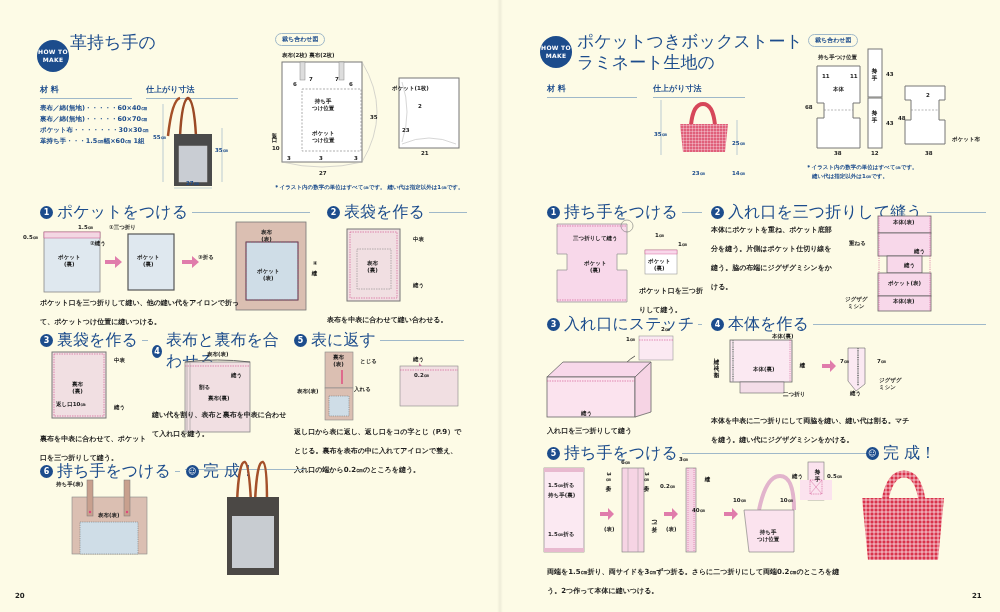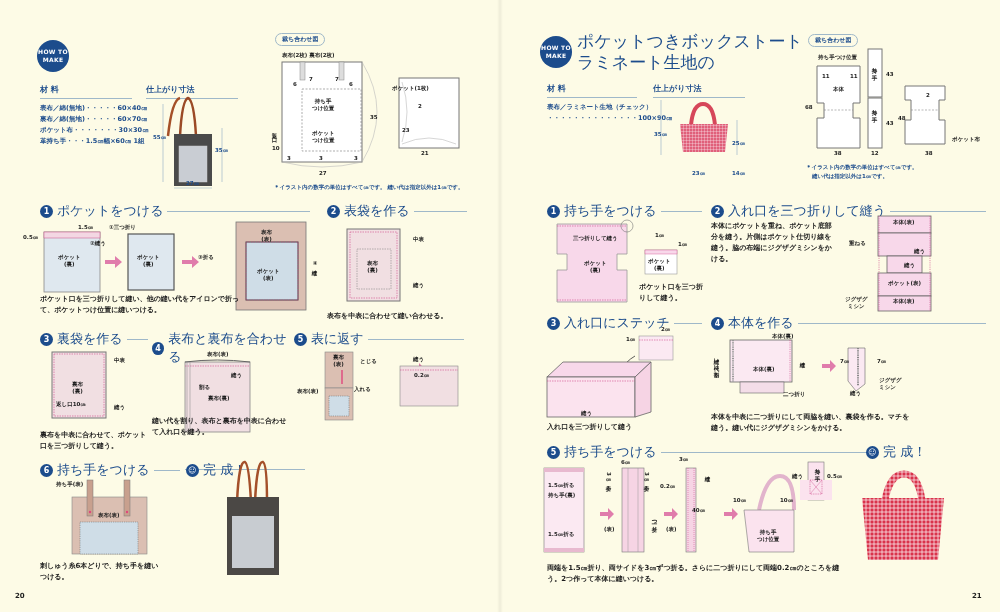--- a/index.html
+++ b/index.html
@@ -10,37 +10,38 @@
 .gutter{position:absolute;left:497px;top:0;width:6px;height:612px;background:linear-gradient(90deg,rgba(0,0,0,0) 0,rgba(0,0,0,.06) 50%,rgba(0,0,0,0) 100%)}
 .abs{position:absolute}
 .badge{width:32px;height:32px;border-radius:50%;background:#1c4c8c;color:#fff;font-size:6px;font-weight:bold;display:flex;flex-direction:column;align-items:center;justify-content:center;line-height:1.3;letter-spacing:.3px}
 .title{color:#1c4c8c;font-size:17px;line-height:21px;font-weight:normal}
 .sechead{font-size:8px;font-weight:bold;color:#1c4c8c;padding-bottom:3px;border-bottom:1px solid #9fb8c9}
 .mat{font-size:6.5px;font-weight:bold;color:#1c4c8c;line-height:11px;white-space:nowrap}
 .cut-tag{font-size:6px;font-weight:bold;color:#1c4c8c;border:1px solid #9fb8c9;border-radius:8px;padding:1px 6px;background:#fdfbe6}
 .note{font-size:5.5px;color:#1c4c8c;font-weight:bold;line-height:9px}
 .step{display:flex;align-items:center;gap:4px}
 .num{width:13px;height:13px;border-radius:50%;background:#1c4c8c;color:#fff;font-size:8px;font-weight:bold;display:flex;align-items:center;justify-content:center}
-.stitle{color:#1c4c8c;font-size:13px}
+.stitle{color:#1c4c8c;font-size:16px}
 .sline{height:1px;background:#9fb8c9;flex:1}
-.desc{font-size:7px;font-weight:bold;line-height:11px}
+.desc{font-size:7px;font-weight:bold;line-height:19px}
 .lbl{font-size:5.5px;font-weight:bold;white-space:nowrap}
 .pnum{font-size:7px;font-weight:bold}
 svg{position:absolute;overflow:visible}
 </style>
 </head>
 <body>
 
 <div class="page pl">
 
   <div class="abs badge" style="left:37px;top:40px">
     <span>HOW TO</span>
     <span>MAKE</span>
   </div>
   <div class="abs title" style="left:70px;top:32px">
+    <div>革持ち手の</div>
   </div>
 
   <div class="abs sechead" style="left:40px;top:84px;width:92px">材 料</div>
   <div class="abs" style="left:40px;top:103px">
     <div class="mat">表布／綿(無地)・・・・・60×40㎝</div>
     <div class="mat">裏布／綿(無地)・・・・・60×70㎝</div>
     <div class="mat">ポケット布・・・・・・・30×30㎝</div>
     <div class="mat">革持ち手・・・1.5㎝幅×60㎝ 1組</div>
   </div>
 
@@ -163,21 +164,21 @@
     <rect x="0" y="0" width="65" height="70" fill="#f1dfe2" stroke="#888" stroke-width=".8"></rect>
     <path d="M0 0 Q32 -4 65 0" fill="none" stroke="#666" stroke-width="1"></path>
     <line x1="0" y1="4" x2="65" y2="4" stroke="#d04a8c" stroke-dasharray="1.5,1" stroke-width=".6"></line>
     <line x1="2" y1="0" x2="2" y2="70" stroke="#999" stroke-width=".6"></line>
     <line x1="5" y1="0" x2="5" y2="70" stroke="#999" stroke-width=".6"></line>
   </svg>
   <div class="abs lbl" style="left:207px;top:351px">表布(表)</div>
   <div class="abs lbl" style="left:231px;top:372px">縫う</div>
   <div class="abs lbl" style="left:199px;top:384px">割る</div>
   <div class="abs lbl" style="left:208px;top:395px">裏布(裏)</div>
-  <div class="abs desc" style="left:152px;top:416px;width:140px">縫い代を割り、表布と裏布を中表に合わせて入れ口を縫う。</div>
+  <div class="abs desc" style="left:152px;top:406px;width:140px">縫い代を割り、表布と裏布を中表に合わせて入れ口を縫う。</div>
 
   <div class="abs step" style="left:294px;top:330px;width:170px">
     <div class="num">5</div>
     <div class="stitle">表に返す</div>
     <div class="sline"></div>
   </div>
   <svg style="left:325px;top:352px" width="140" height="70">
     <rect x="0" y="0" width="28" height="36" fill="#dbbfb2" stroke="#888" stroke-width=".6"></rect>
     <rect x="0" y="36" width="28" height="32" fill="#dbbfb2" stroke="#888" stroke-width=".6"></rect>
     <rect x="4" y="44" width="20" height="20" fill="#cfdde7" stroke="#777" stroke-dasharray="1.2,1" stroke-width=".6"></rect>
@@ -186,37 +187,37 @@
     <rect x="75" y="14" width="58" height="40" fill="#f1dfe2" stroke="#888" stroke-width=".6"></rect>
     <line x1="75" y1="18" x2="133" y2="18" stroke="#d04a8c" stroke-dasharray="1.5,1" stroke-width=".6"></line>
   </svg>
   <div class="abs lbl" style="left:333px;top:354px;text-align:center;white-space:pre">裏布
 (表)</div>
   <div class="abs lbl" style="left:360px;top:358px">とじる</div>
   <div class="abs lbl" style="left:297px;top:388px">表布(表)</div>
   <div class="abs lbl" style="left:354px;top:386px">入れる</div>
   <div class="abs lbl" style="left:413px;top:356px">縫う</div>
   <div class="abs lbl" style="left:414px;top:372px">0.2㎝</div>
+  <div class="abs desc" style="left:294px;top:423px;width:170px">返し口から表に返し、返し口をコの字とじ（P.9）でとじる。裏布を表布の中に入れてアイロンで整え、入れ口の端から0.2㎝のところを縫う。</div>
 
   <div class="abs step" style="left:40px;top:461px;width:140px">
     <div class="num">6</div>
     <div class="stitle">持ち手をつける</div>
     <div class="sline"></div>
   </div>
   <svg style="left:72px;top:480px" width="80" height="75">
     <rect x="0" y="17" width="75" height="57" fill="#dbbfb2" stroke="#888" stroke-width=".6"></rect>
     <rect x="15" y="0" width="6" height="36" fill="#c8a08e" stroke="#777" stroke-width=".5"></rect>
     <rect x="52" y="0" width="6" height="36" fill="#c8a08e" stroke="#777" stroke-width=".5"></rect>
     <circle cx="18" cy="32" r="1.2" fill="#e0477d"></circle>
     <circle cx="55" cy="32" r="1.2" fill="#e0477d"></circle>
     <rect x="8" y="42" width="58" height="32" fill="#cfdde7" stroke="#777" stroke-dasharray="1.2,1" stroke-width=".6"></rect>
   </svg>
   <div class="abs lbl" style="left:56px;top:481px">持ち手(表)</div>
   <div class="abs lbl" style="left:98px;top:512px">表布(表)</div>
-  <div class="abs desc" style="left:40px;top:561px;width:125px">刺しゅう糸6本どりで、持ち手を縫いつける。</div>
 
   <div class="abs" style="left:185px;top:469px;width:120px;height:1px;background:#9fb8c9"></div>
   <div class="abs step" style="left:186px;top:461px">
     <div class="num">☺</div>
     <div class="stitle">完 成！</div>
   </div>
   <svg style="left:225px;top:460px" width="60" height="120">
     <path d="M12 42 Q14 0 20 2 Q24 4 26 42" fill="none" stroke="#a4502a" stroke-width="2.5"></path>
     <path d="M30 42 Q32 0 38 2 Q42 4 42 42" fill="none" stroke="#a4502a" stroke-width="2.5"></path>
     <rect x="2" y="37" width="52" height="78" fill="#4b4845"></rect>
@@ -233,24 +234,20 @@
   <div class="abs badge" style="left:40px;top:36px">
     <span>HOW TO</span>
     <span>MAKE</span>
   </div>
   <div class="abs title" style="left:77px;top:31px">
     <div>ポケットつきボックストート</div>
     <div>ラミネート生地の</div>
   </div>
 
   <div class="abs sechead" style="left:47px;top:83px;width:90px">材 料</div>
-  <div class="abs" style="left:47px;top:102px">
-    <div class="mat">表布／ラミネート生地（チェック）</div>
-    <div class="mat">・・・・・・・・・・・・・・100×90㎝</div>
-  </div>
 
   <div class="abs sechead" style="left:153px;top:83px;width:92px">仕上がり寸法</div>
   <svg style="left:158px;top:100px" width="90" height="60">
     <path d="M33 25 Q35 4 45 4 Q55 4 57 25" fill="none" stroke="#d6475a" stroke-width="4"></path>
     <path d="M22 24 L70 24 L67 52 L25 52 Z" fill="#e0607a"></path>
     <path d="M22 24 L70 24 L67 52 L25 52 Z" fill="url(#chk)"></path>
     <defs>
         <pattern id="chk" width="3" height="3" patternUnits="userSpaceOnUse">
           <rect width="3" height="3" fill="none"></rect>
           <line x1="0" y1="1.5" x2="3" y2="1.5" stroke="#fff" stroke-width=".5" opacity=".6"></line>
@@ -374,21 +371,21 @@
   <div class="abs lbl" style="left:272px;top:333px">本体(裏)</div>
   <div class="abs lbl" style="left:214px;top:355px;writing-mode:vertical-rl">縫い代は割る</div>
   <div class="abs lbl" style="left:253px;top:366px">本体(裏)</div>
   <div class="abs lbl" style="left:300px;top:358px;writing-mode:vertical-rl">縫う</div>
   <div class="abs lbl" style="left:283px;top:391px">二つ折り</div>
   <div class="abs lbl" style="left:340px;top:358px">7㎝</div>
   <div class="abs lbl" style="left:377px;top:358px">7㎝</div>
   <div class="abs lbl" style="left:379px;top:377px;white-space:pre">ジグザグ
 ミシン</div>
   <div class="abs lbl" style="left:350px;top:390px">縫う</div>
-  <div class="abs desc" style="left:211px;top:412px;width:200px">本体を中表に二つ折りにして両脇を縫い、裏袋を作る。マチを縫う。縫い代にジグザグミシンをかける。</div>
+  <div class="abs desc" style="left:211px;top:412px;width:200px">本体を中表に二つ折りにして両脇を縫い、縫い代は割る。マチを縫う。縫い代にジグザグミシンをかける。</div>
 
   <div class="abs step" style="left:47px;top:443px;width:330px">
     <div class="num">5</div>
     <div class="stitle">持ち手をつける</div>
     <div class="sline"></div>
   </div>
   <svg style="left:44px;top:462px" width="250" height="95">
     <rect x="0" y="6" width="40" height="84" fill="#fbe9f2" stroke="#777" stroke-width=".6"></rect>
     <rect x="0" y="6" width="40" height="4" fill="#e8b9cf"></rect>
     <rect x="0" y="86" width="40" height="4" fill="#e8b9cf"></rect>

